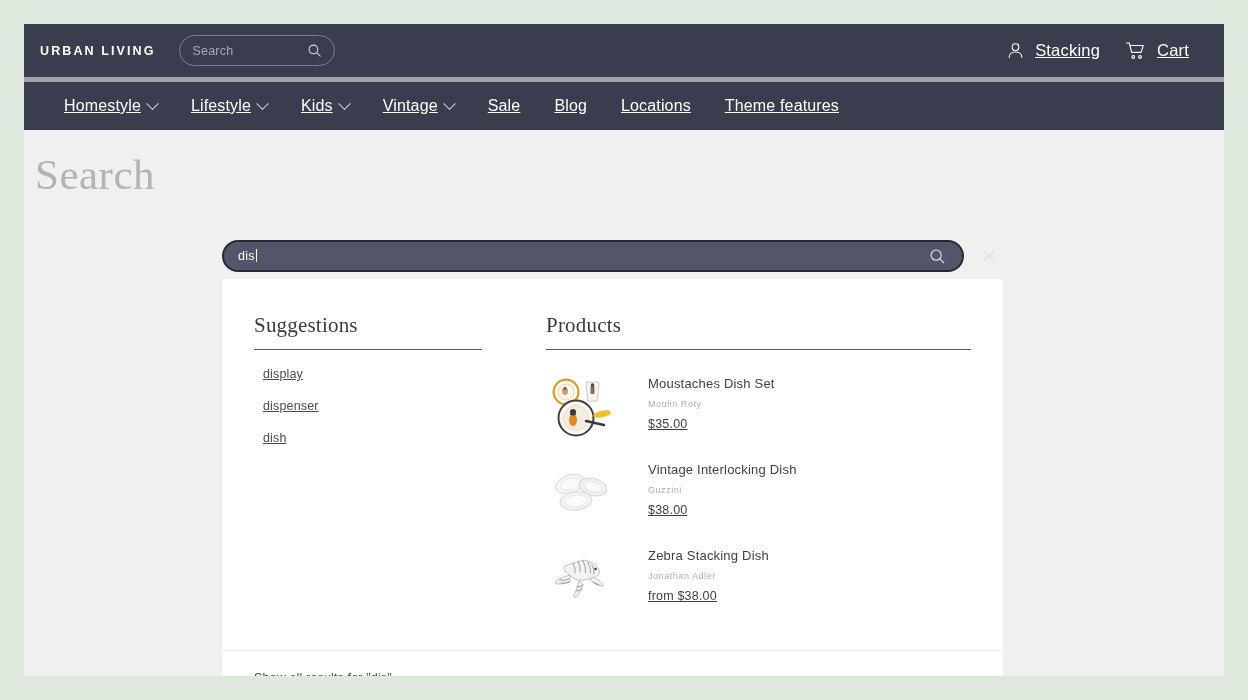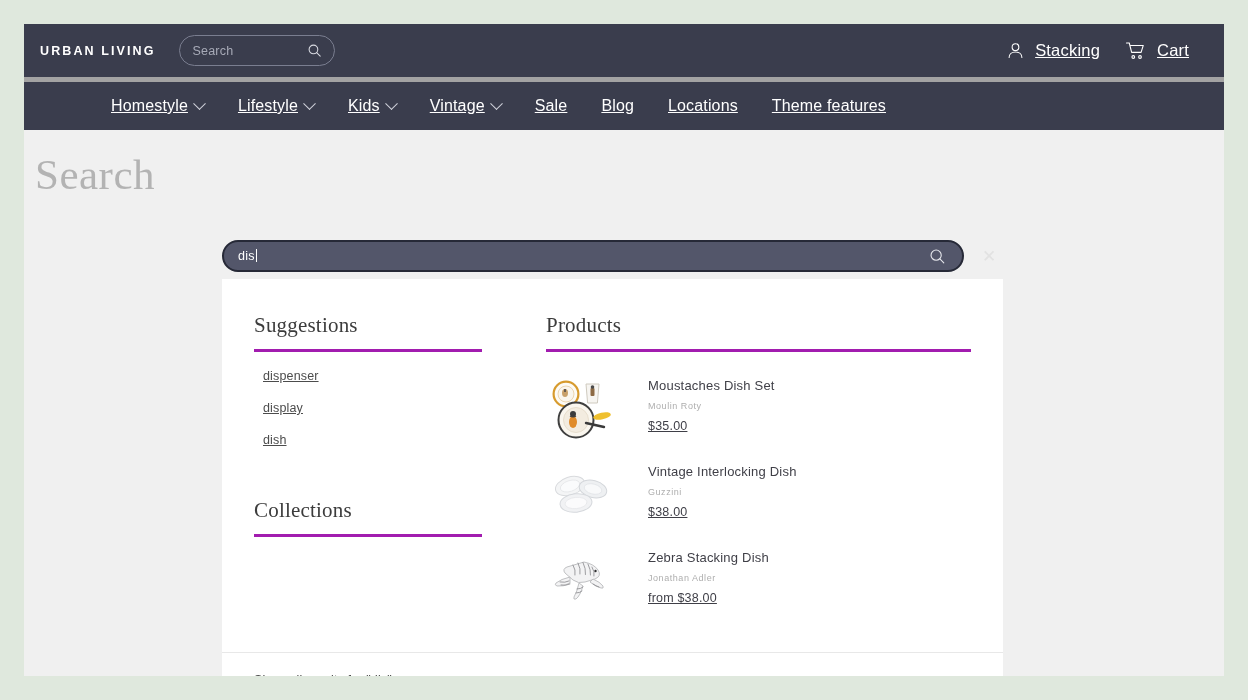--- a/index.html
+++ b/index.html
@@ -107,21 +107,21 @@
   .nav-item {
     display: flex;
     align-items: center;
     gap: 7px;
     color: #ffffff;
     font-size: 16px;
     letter-spacing: .15px;
     padding: 0 17px;
     white-space: nowrap;
   }
-  .nav-item:first-child { padding-left: 0; margin-left: 47px; }
+  .nav-item:first-child { padding-left: 0; }
 
   .caret {
     display: inline-block;
     width: 9px;
     height: 9px;
     border-right: 1.4px solid #cfd1da;
     border-bottom: 1.4px solid #cfd1da;
     transform: rotate(45deg) translate(-2px, -2px);
   }
 
@@ -220,21 +220,21 @@
   .col-left { width: 228px; flex: 0 0 228px; }
   .col-right { flex: 1; padding-left: 64px; }
 
   .col-heading {
     font-family: "Liberation Serif", serif;
     font-size: 21px;
     font-weight: 400;
     color: #3c3c3c;
     letter-spacing: .2px;
     padding-bottom: 11px;
-    border-bottom: 3px solid #a21caf;
+    border-bottom: 1px solid #a21caf;
   }
 
   .suggestion-list { margin-top: 8px; }
 
   .suggestion-item {
     font-size: 12.5px;
     color: #4c4c4c;
     letter-spacing: .15px;
     padding: 9px 0 9px 9px;
   }
@@ -399,27 +399,26 @@
 
     <div class="results-panel">
 
       <div class="panel-body">
 
         <div class="col-left">
 
           <div class="col-heading">Suggestions</div>
 
           <div class="suggestion-list">
+            <a class="suggestion-item" style="display:block" href="#">display</a>
             <a class="suggestion-item" style="display:block" href="#">dispenser</a>
-            <a class="suggestion-item" style="display:block" href="#">display</a>
             <a class="suggestion-item" style="display:block" href="#">dish</a>
           </div>
 
           <div class="collections-block">
-            <div class="col-heading">Collections</div>
           </div>
 
         </div>
 
         <div class="col-right">
 
           <div class="col-heading">Products</div>
 
           <div class="product-list">
 

